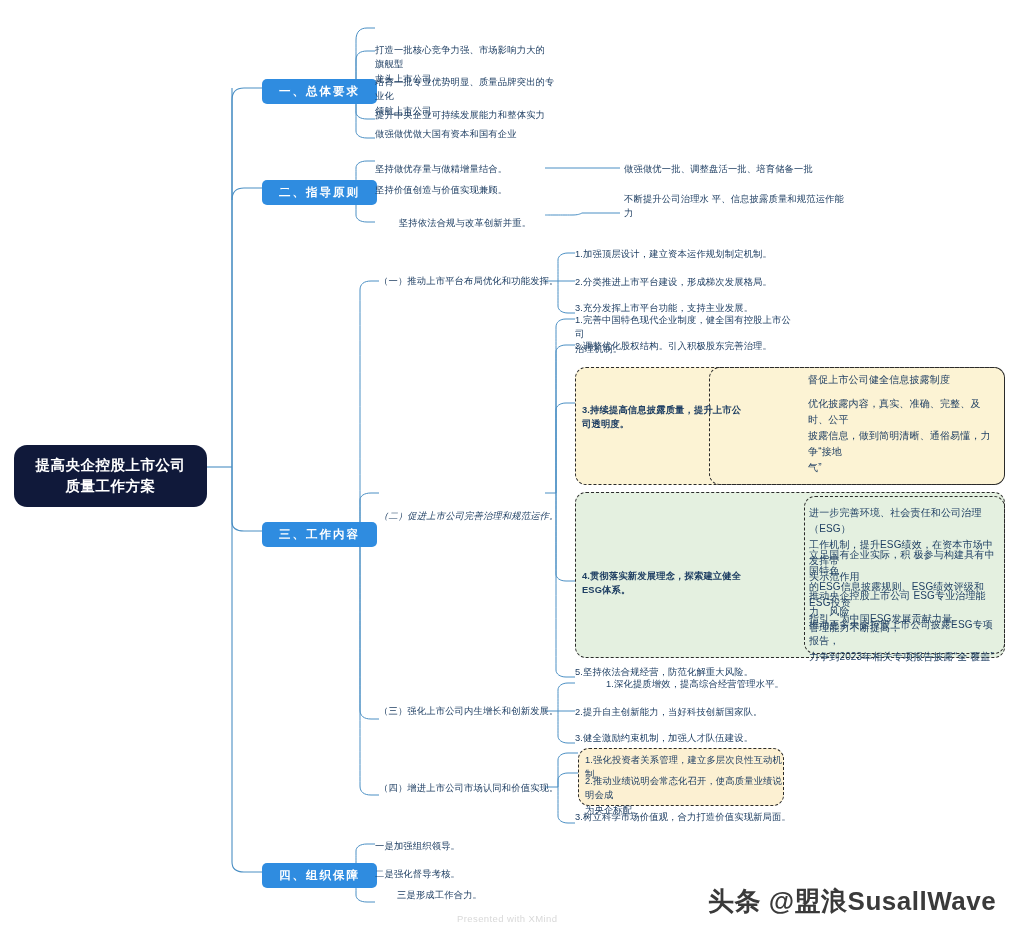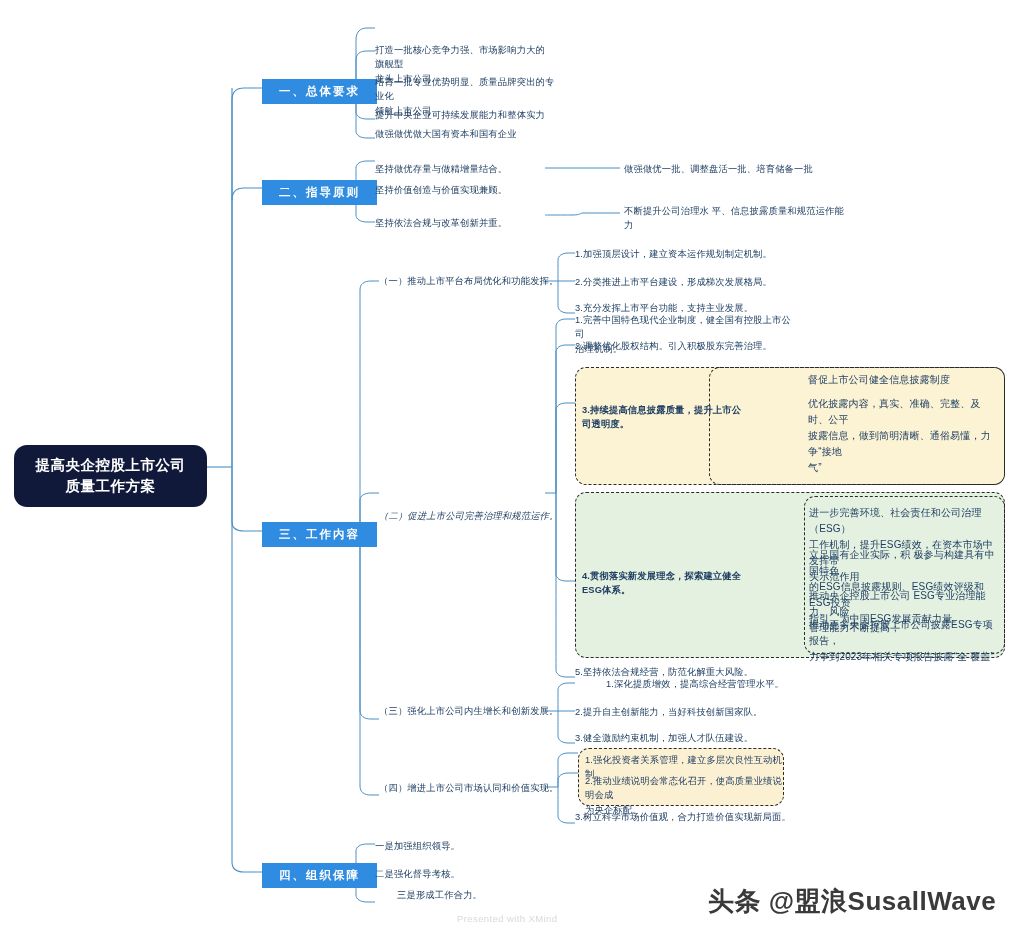--- a/index.html
+++ b/index.html
@@ -15,21 +15,21 @@
 
   
   .root {
     position:absolute; background:#10193a; color:#fff;
     border-radius:13px; padding:10px 14px;
     font-size:14.5px; font-weight:bold; line-height:1.45;
     text-align:center; letter-spacing:.5px;
   }
   .lvl1 {
     position:absolute; background:#2f8ce0; color:#ffffff;
-    border-radius:0; padding:5px 17px;
+    border-radius:5px; padding:5px 17px;
     font-size:11.5px; font-weight:bold; letter-spacing:2px;
     white-space:nowrap;
   }
   .leaf {
     position:absolute; font-size:9.3px; line-height:1.55;
     color:#1f3f63; letter-spacing:.15px;
   }
   .leaf.em { font-weight:bold; }
   .leaf.sm { font-size:10px; line-height:1.6; }
 
@@ -168,23 +168,23 @@
   <div class="leaf" style="left:375px; top:75px; width:180px; white-space:pre-line;">培育一批专业优势明显、质量品牌突出的专 业化
 领航上市公司</div>
   <div class="leaf" style="left:375px; top:108px; width:200px; white-space:pre-line;">提升中央企业可持续发展能力和整体实力</div>
   <div class="leaf" style="left:375px; top:127px; width:200px; white-space:pre-line;">做强做优做大国有资本和国有企业</div>
 
   <div class="lvl1" style="left:262px; top:180px;">
     <span>二、指导原则</span>
   </div>
   <div class="leaf" style="left:375px; top:162px; width:180px; white-space:pre-line;">坚持做优存量与做精增量结合。</div>
   <div class="leaf" style="left:375px; top:183px; width:180px; white-space:pre-line;">坚持价值创造与价值实现兼顾。</div>
-  <div class="leaf" style="left:375px; top:216px; width:180px; white-space:pre-line;">坚持依法合规与改革创新并重。</div>
+  <div class="leaf" style="left:375px; top:216px; width:180px; white-space:pre-line;text-align:center;">坚持依法合规与改革创新并重。</div>
   <div class="leaf" style="left:624px; top:162px; width:230px; white-space:pre-line;">做强做优一批、调整盘活一批、培育储备一批</div>
-  <div class="leaf" style="left:624px; top:204px; width:222px; white-space:pre-line;">不断提升公司治理水 平、信息披露质量和规范运作能
+  <div class="leaf" style="left:624px; top:192px; width:222px; white-space:pre-line;">不断提升公司治理水 平、信息披露质量和规范运作能
 力</div>
 
   <div class="lvl1" style="left:262px; top:522px;">
     <span>三、工作内容</span>
   </div>
 
   <div class="leaf" style="left:379px; top:274px; width:200px;">（一）推动上市平台布局优化和功能发挥。</div>
   <div class="leaf" style="left:575px; top:247px; width:240px;">1.加强顶层设计，建立资本运作规划制定机制。</div>
   <div class="leaf" style="left:575px; top:275px; width:240px;">2.分类推进上市平台建设，形成梯次发展格局。</div>
   <div class="leaf" style="left:575px; top:301px; width:240px;">3.充分发挥上市平台功能，支持主业发展。</div>

